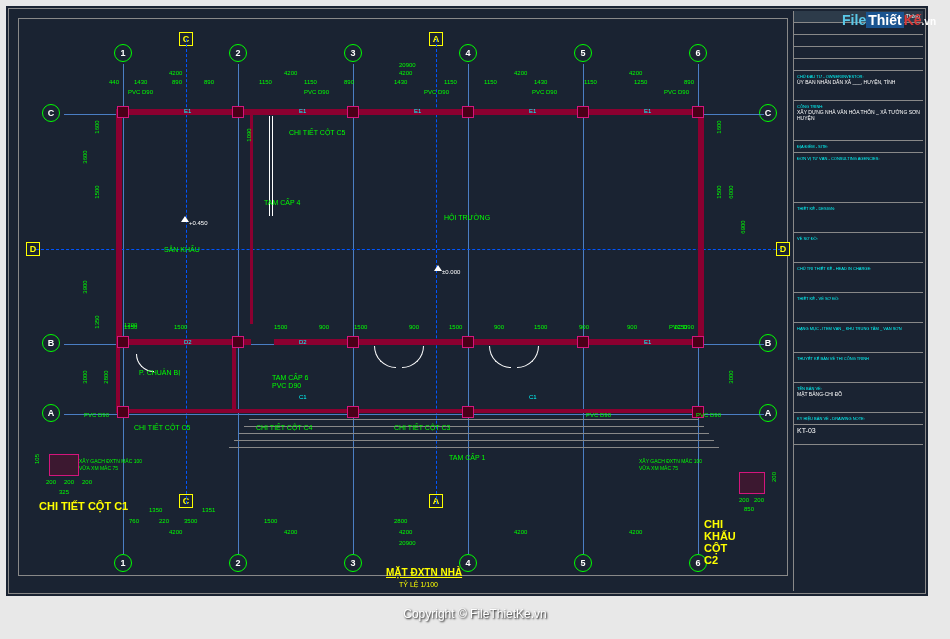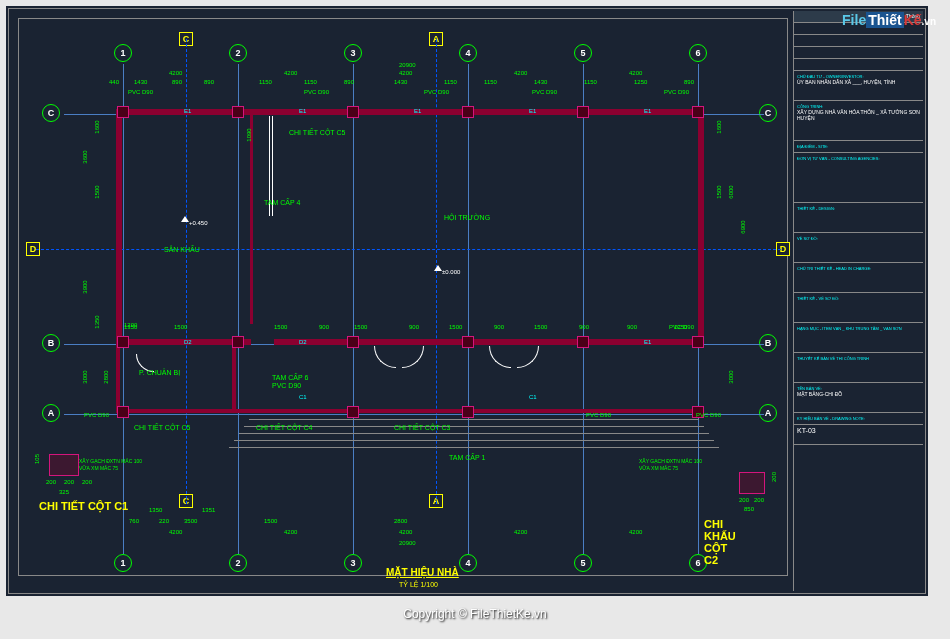--- a/index.html
+++ b/index.html
@@ -255,21 +255,21 @@
     <div class="dim-text" style="left:745px;top:450px;transform:rotate(-90deg)">200</div>
     <div class="dim-text" style="left:715px;top:473px">200</div>
     <div class="dim-text" style="left:730px;top:473px">200</div>
     <div class="dim-text" style="left:720px;top:482px">850</div>
     <div class="label-green" style="left:615px;top:434px;font-size:5px">XÂY GẠCH ĐXTN MÁC 100</div>
     <div class="label-green" style="left:615px;top:441px;font-size:5px">VỮA XM MÁC 75</div>
     <div class="title-label" style="left:680px;top:494px">CHI KHẤU CỘT C2</div>
 
   </div>
 
-  <div class="label-yellow" style="position:absolute;left:380px;bottom:18px;font-size:10px;font-weight:bold;text-decoration:underline">MẶT HIỆU NHÀ</div>
+  <div class="label-yellow" style="position:absolute;left:380px;bottom:18px;font-size:10px;font-weight:bold;text-decoration:underline">MẶT ĐXTN NHÀ</div>
   <div class="label-yellow" style="position:absolute;left:393px;bottom:8px;font-size:7px">TỶ LỆ  1/100</div>
 
   <div class="title-block">
     <div class="tb-row" style="height:10px;background:#2d3b4a;text-align:right"><span class="tb-text">Thông</span></div>
     <div class="tb-row" style="height:8px"></div>
     <div class="tb-row" style="height:8px"></div>
     <div class="tb-row" style="height:8px"></div>
     <div class="tb-row" style="height:8px"></div>
     <div class="tb-row tall"><span class="tb-label">CHỦ ĐẦU TƯ - OWNER/INVESTOR:</span><br><span class="tb-text">ỦY BAN NHÂN DÂN XÃ ___, HUYỆN, TỈNH</span></div>
     <div class="tb-row tall" style="min-height:40px"><span class="tb-label">CÔNG TRÌNH:</span><br><span class="tb-text" style="color:#fff">XÂY DỰNG NHÀ VĂN HÓA THÔN _ XÃ TƯỜNG SƠN HUYỆN</span></div>

